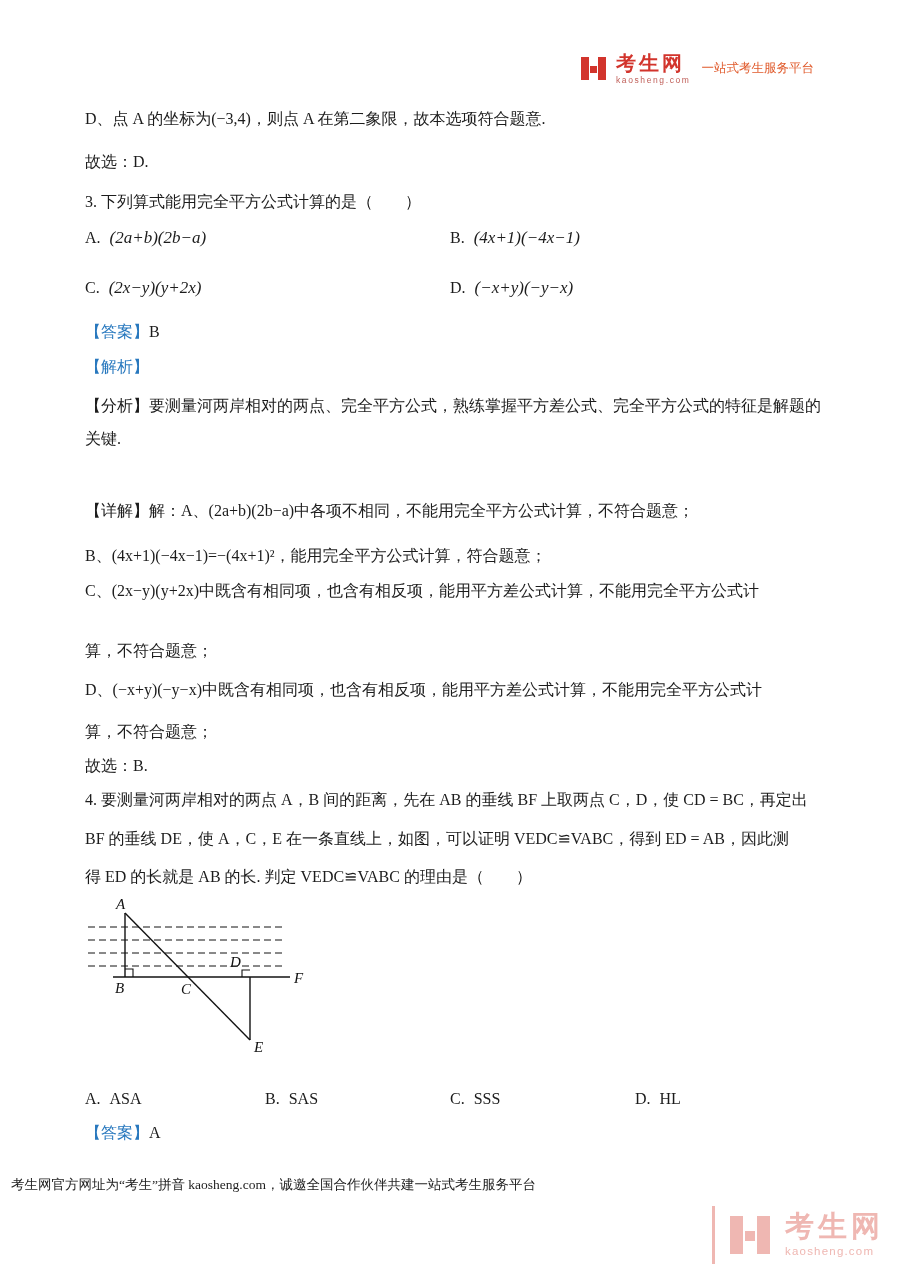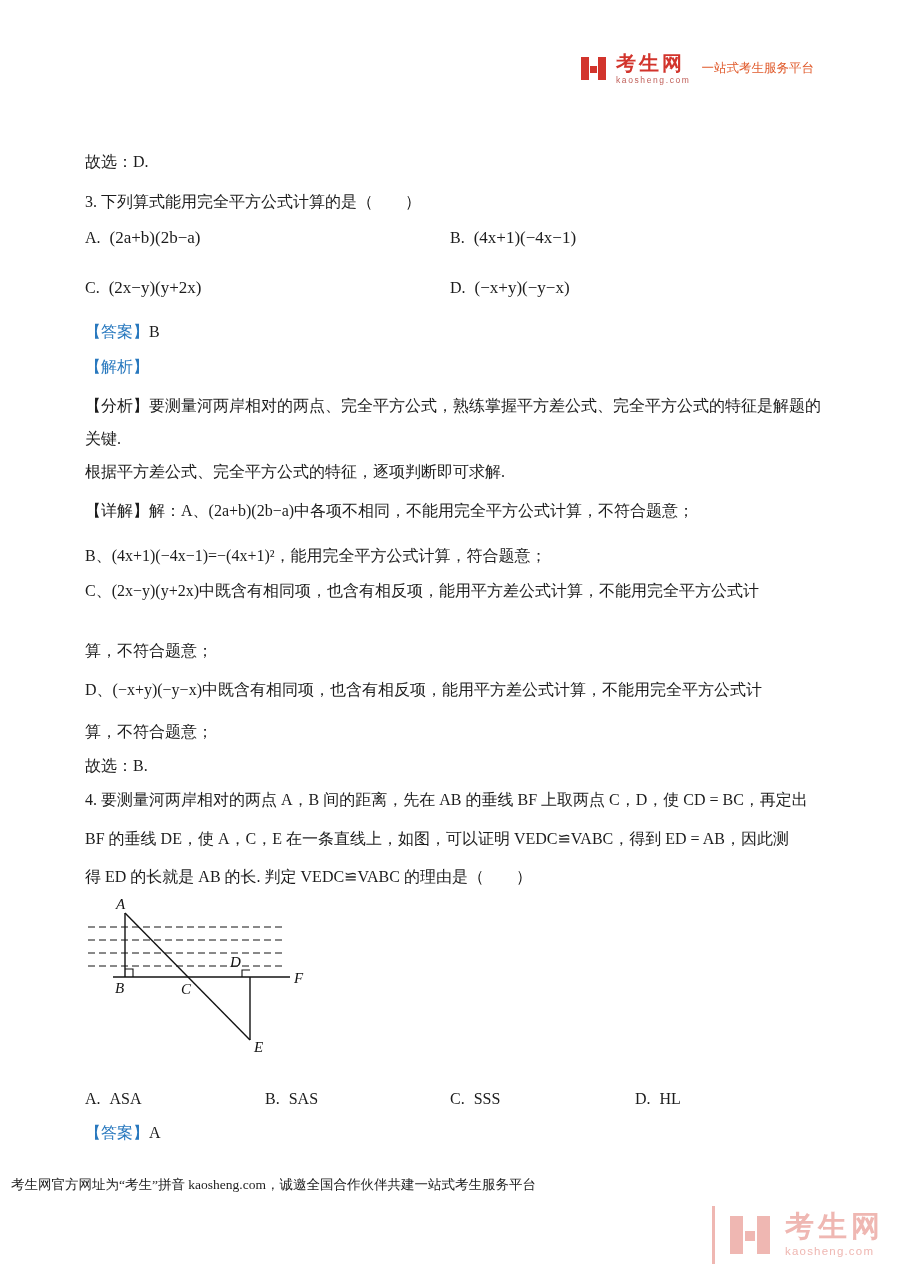--- a/index.html
+++ b/index.html
@@ -1,20 +1,20 @@
 <!DOCTYPE html>
 <html style="--accent-blue: #2878BE; --brand-red: #D2342C; --tagline-red: #E05A2B; --watermark-pink: #EFB7B2; --text-color: #1C1C1C;"><head>
 <meta charset="utf-8">
 <style>
   html,body{margin:0;padding:0;background:#ffffff;}
   .page{position:relative;width:900px;height:1272px;background:#fff;overflow:hidden;
         font-family:"Liberation Serif","DejaVu Serif",serif;color:var(--text-color,#1c1c1c);border-radius:14px;}
   .line{position:absolute;left:85px;font-size:16px;line-height:23px;white-space:nowrap;}
   .blue{color:var(--accent-blue,#2878be);}
-  .math{font-size:17px;}
+  .math{font-style:italic;font-size:17px;}
   .opt-label{margin-right:9px;}
   .abs{position:absolute;top:0;}
   
   .logo{position:absolute;top:53px;right:86px;display:flex;align-items:center;gap:9px;
         font-family:"Liberation Sans","DejaVu Sans",sans-serif;}
   .logo-icon{position:relative;width:27px;height:27px;}
   .logo-icon i{position:absolute;background:var(--brand-red,#d2342c);}
   .logo-icon .l{left:1px;top:2px;width:8px;height:23px;}
   .logo-icon .r{right:1px;top:2px;width:8px;height:23px;}
   .logo-icon .m{left:10px;top:11px;width:7px;height:7px;}
@@ -49,20 +49,21 @@
       <i class="m"></i>
       <i class="r"></i>
     </span>
     <span class="logo-col">
       <span class="logo-name">考生网</span>
       <span class="logo-domain">kaosheng.com</span>
     </span>
     <span class="logo-tagline">一站式考生服务平台</span>
   </div>
 
+  <div class="line" style="top:107px">D、点 A 的坐标为(−3,4)，则点 A 在第二象限，故本选项符合题意.</div>
   <div class="line" style="top:150px">故选：D.</div>
   <div class="line" style="top:190px">3. 下列算式能用完全平方公式计算的是（　　）</div>
 
   <div class="line" style="top:226px">
     <span class="abs" style="left:0"><span class="opt-label">A.</span><span class="math">(2a+b)(2b−a)</span></span>
     <span class="abs" style="left:365px"><span class="opt-label">B.</span><span class="math">(4x+1)(−4x−1)</span></span>
   </div>
   <div class="line" style="top:276px">
     <span class="abs" style="left:0"><span class="opt-label">C.</span><span class="math">(2x−y)(y+2x)</span></span>
     <span class="abs" style="left:365px"><span class="opt-label">D.</span><span class="math">(−x+y)(−y−x)</span></span>
@@ -70,21 +71,20 @@
 
   <div class="line" style="top:320px">
     <span class="blue">【答案】</span><span>B</span>
   </div>
   <div class="line" style="top:355px">
     <span class="blue">【解析】</span>
   </div>
 
   <div class="line" style="top:394px">【分析】要测量河两岸相对的两点、完全平方公式，熟练掌握平方差公式、完全平方公式的特征是解题的</div>
   <div class="line" style="top:427px">关键.</div>
-  <div class="line" style="top:460px">根据平方差公式、完全平方公式的特征，逐项判断即可求解.</div>
   <div class="line" style="top:499px">【详解】解：A、(2a+b)(2b−a)中各项不相同，不能用完全平方公式计算，不符合题意；</div>
   <div class="line" style="top:544px">B、(4x+1)(−4x−1)=−(4x+1)²，能用完全平方公式计算，符合题意；</div>
   <div class="line" style="top:579px">C、(2x−y)(y+2x)中既含有相同项，也含有相反项，能用平方差公式计算，不能用完全平方公式计</div>
   <div class="line" style="top:639px">算，不符合题意；</div>
   <div class="line" style="top:678px">D、(−x+y)(−y−x)中既含有相同项，也含有相反项，能用平方差公式计算，不能用完全平方公式计</div>
   <div class="line" style="top:720px">算，不符合题意；</div>
   <div class="line" style="top:754px">故选：B.</div>
 
   <div class="line" style="top:788px">4. 要测量河两岸相对的两点 A，B 间的距离，先在 AB 的垂线 BF 上取两点 C，D，使 CD = BC，再定出</div>
   <div class="line" style="top:865px">得 ED 的长就是 AB 的长. 判定 VEDC≌VABC 的理由是（　　）</div>

